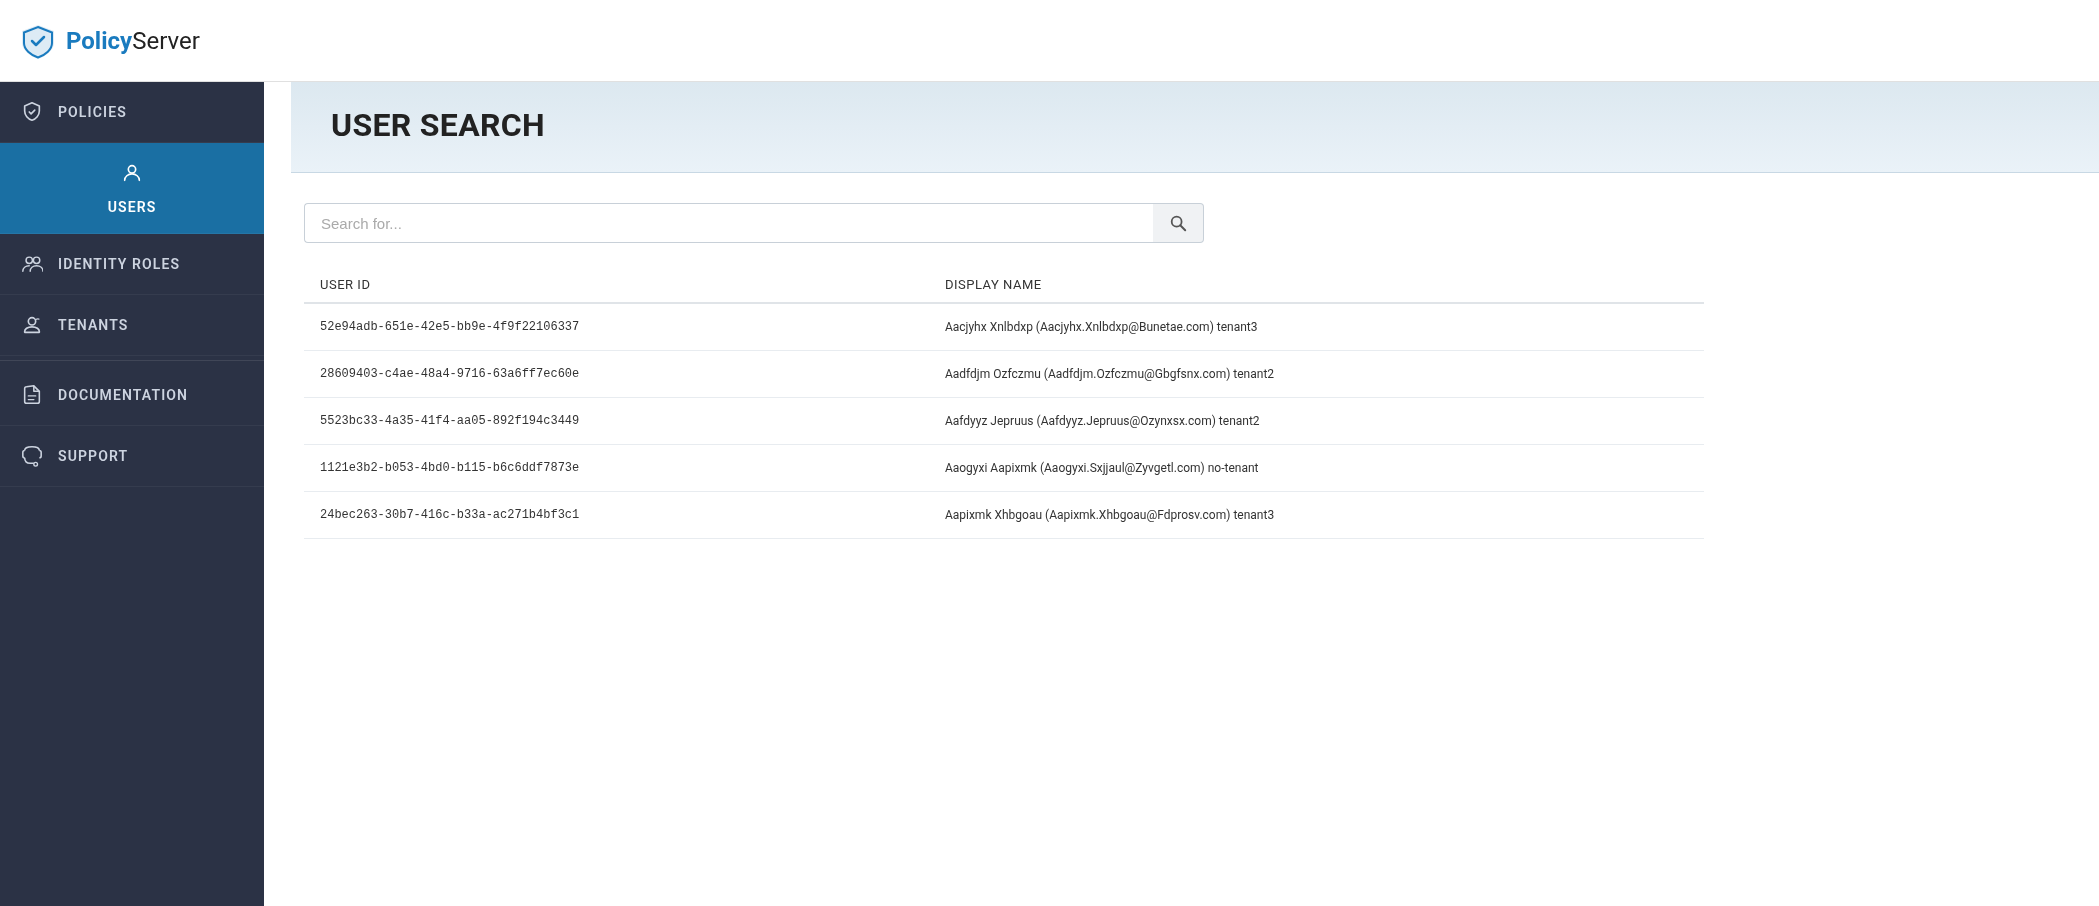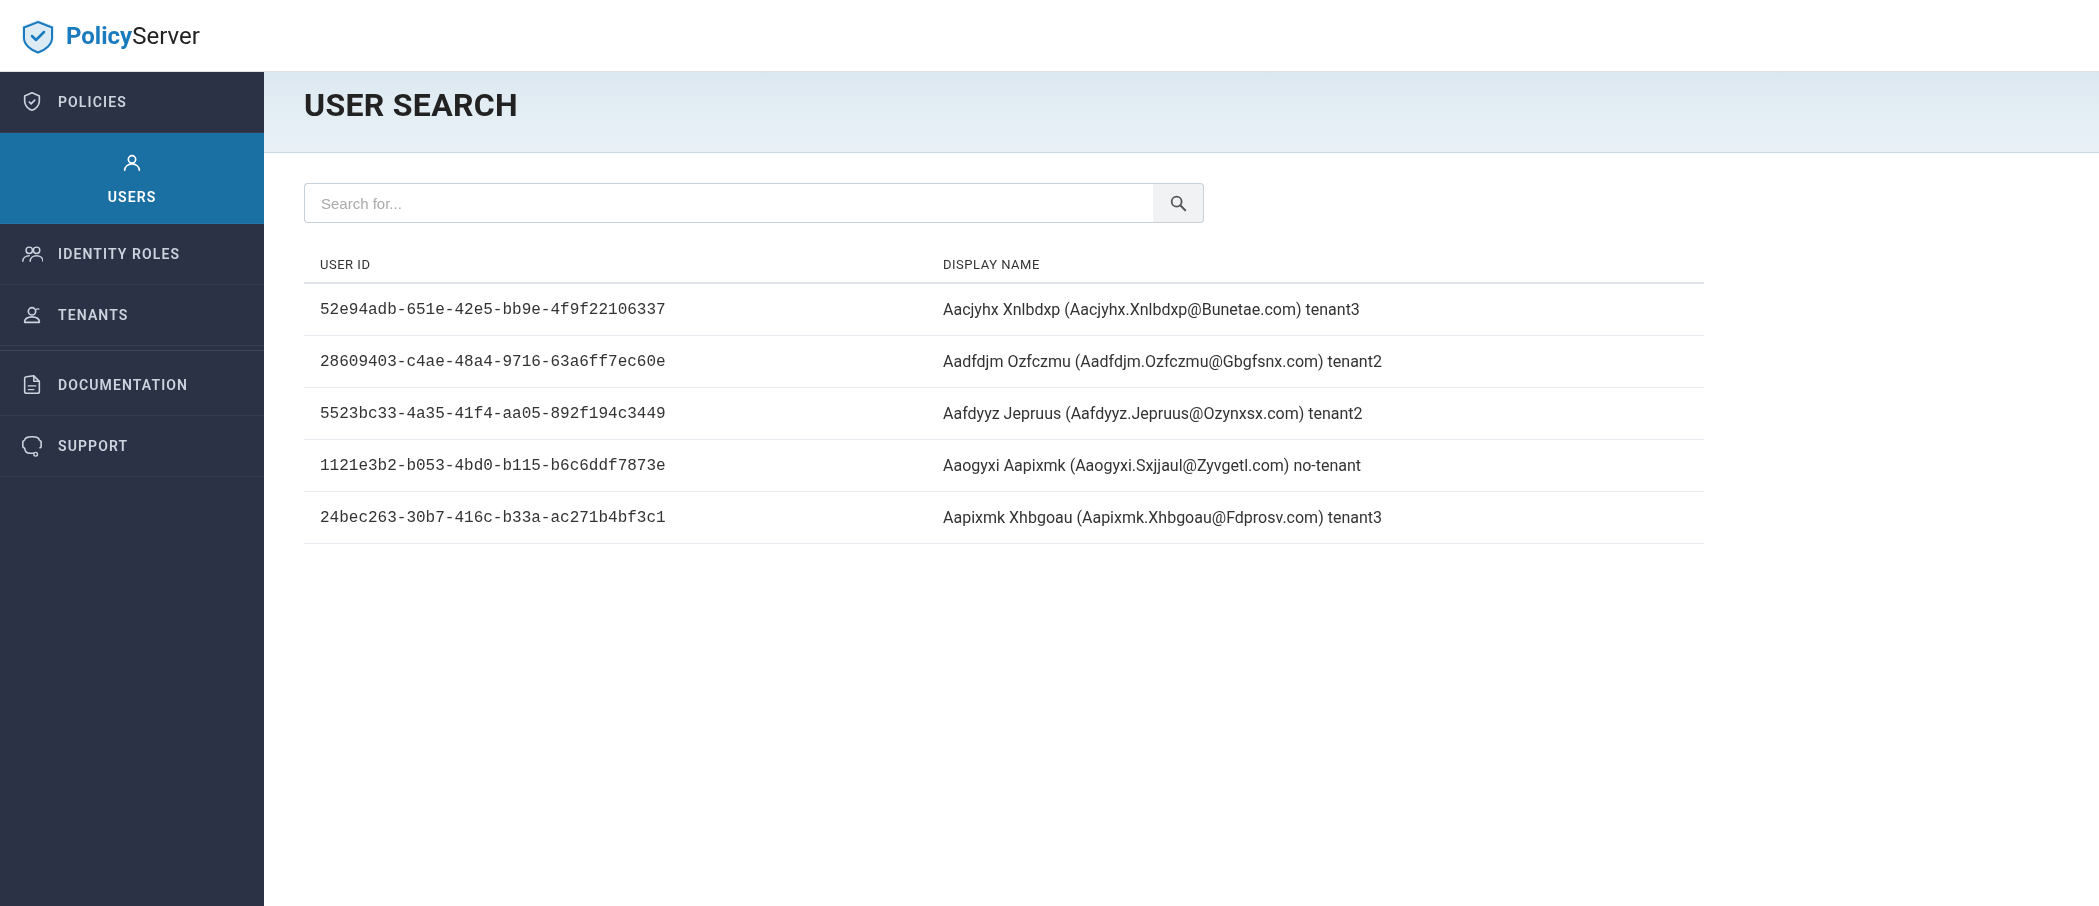--- a/index.html
+++ b/index.html
@@ -16,21 +16,21 @@
       background: #fff;
     }
 
     
     #top-header {
       display: flex;
       align-items: center;
       padding: 12px 20px;
       background: #fff;
       border-bottom: 1px solid #e0e0e0;
-      height: 72px;
+      height: 82px;
       flex-shrink: 0;
     }
 
     #logo-container {
       display: flex;
       align-items: center;
       gap: 10px;
     }
 
     #logo-icon {
@@ -105,22 +105,23 @@
     #content {
       flex: 1;
       display: flex;
       flex-direction: column;
       overflow-y: auto;
       background: #fff;
     }
 
     #content-header {
       background: linear-gradient(to bottom, #dce8f0, #eaf2f8);
-      padding: 14px 40px 28px 40px;
+      padding: 24px 40px 28px 40px;
       border-bottom: 1px solid #c8d8e4;
+      margin-left: 27px;
     }
 
     #content-header h1 {
       font-size: 32px;
       font-weight: 700;
       color: #222;
       letter-spacing: 0.01em;
     }
 
     #content-body {
@@ -179,21 +180,21 @@
       border-bottom: 2px solid #e0e4e8;
     }
 
     #user-table tbody tr {
       border-bottom: 1px solid #e8ecf0;
       cursor: pointer;
     }
 
     #user-table tbody tr td {
       padding: 16px 16px;
-      font-size: 16px;
+      font-size: 12px;
       color: #333;
     }
 
     .user-id-cell {
       font-family: 'Courier New', monospace;
       color: #444;
       white-space: nowrap;
     }
 
     .display-name-cell {

